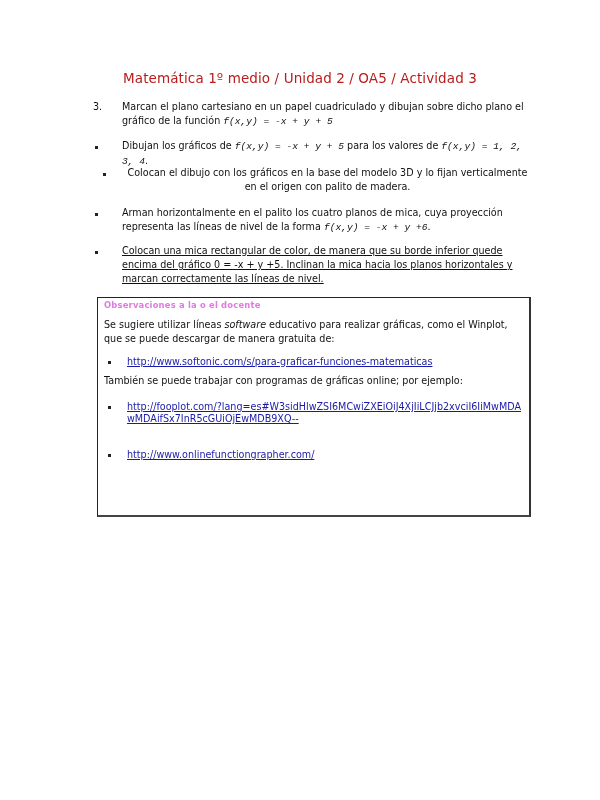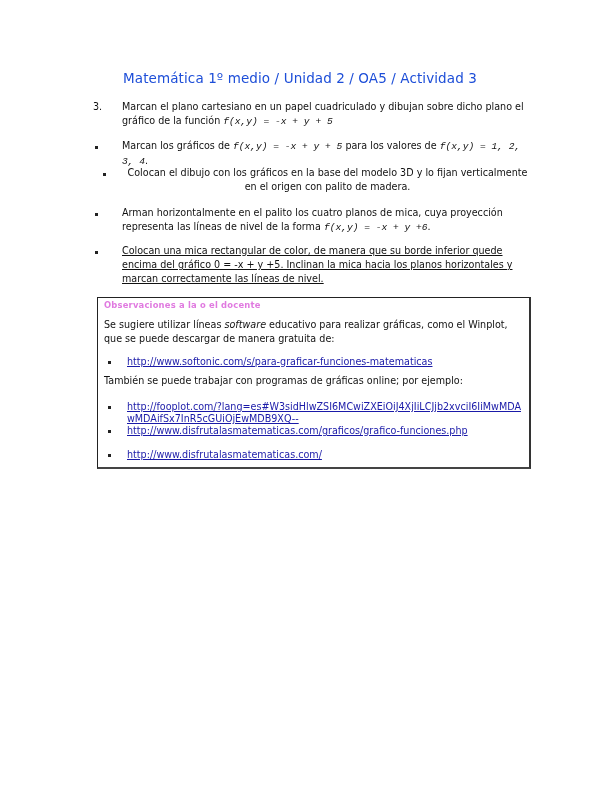--- a/index.html
+++ b/index.html
@@ -15,21 +15,21 @@
       font-family: "DejaVu Sans", sans-serif;
       color: #111111;
     }
     .title {
       position: absolute;
       top: 70px;
       left: 0;
       width: 600px;
       text-align: center;
       font-size: 13.5px;
-      color: #1d4ed8;
+      color: #b91c1c;
       letter-spacing: 0.1px;
     }
     .item {
       position: absolute;
       left: 93px;
       width: 440px;
       font-size: 9.6px;
       line-height: 14px;
     }
     .item .marker {
@@ -52,21 +52,21 @@
     }
     .math {
       font-family: Liberation Mono, monospace;
       font-style: italic;
     }
     .obs-box {
       position: absolute;
       left: 97px;
       top: 297px;
       width: 434px;
-      height: 172px;
+      height: 220px;
       border: 1px solid #222;
       border-right: 2px solid #333;
       border-bottom: 2px solid #444;
       box-sizing: border-box;
     }
     .obs-box .obs-title {
       position: absolute;
       left: 6px;
       top: 2px;
       font-size: 8.4px;
@@ -109,21 +109,21 @@
 
 <div class="title">Matemática 1º medio / Unidad 2 / OA5 / Actividad 3</div>
 
 <div class="item" style="top:100px;">
   <span class="marker">3.</span>
   <span class="text"><span>Marcan el plano cartesiano en un papel cuadriculado y dibujan sobre dicho plano el gráfico de la función </span><span class="math">f(x,y) = -x + y + 5</span></span>
 </div>
 
 <div class="item" style="top:139px;">
   <span class="marker"><span class="bullet-dot"></span></span>
-  <span class="text"><span>Marcan los gráficos de </span><span class="math">f(x,y) = -x + y + 5</span><span> para los valores de </span><span class="math">f(x,y) = 1, 2, 3, 4</span><span>.</span></span>
+  <span class="text"><span>Dibujan los gráficos de </span><span class="math">f(x,y) = -x + y + 5</span><span> para los valores de </span><span class="math">f(x,y) = 1, 2, 3, 4</span><span>.</span></span>
 </div>
 
 <div class="item" style="top:166px;text-align:center;">
   <span class="marker"><span class="bullet-dot"></span></span>
   <span class="text">Colocan el dibujo con los gráficos en la base del modelo 3D y lo fijan verticalmente  en el origen con palito de madera.</span>
 </div>
 
 <div class="item" style="top:206px;">
   <span class="marker"><span class="bullet-dot"></span></span>
   <span class="text"><span>Arman horizontalmente en el palito los cuatro planos de mica, cuya proyección representa las líneas de nivel de la forma </span><span class="math">f(x,y) = -x + y +6</span><span>.</span></span>
@@ -143,21 +143,17 @@
     <span class="dot"></span>
     <a>http://www.softonic.com/s/para-graficar-funciones-matematicas</a>
   </div>
 
   <div class="p" style="top:76px;">También se puede trabajar con programas de gráficas online; por ejemplo:</div>
 
   <div class="li" style="top:103px;">
     <span class="dot"></span>
     <a>http://fooplot.com/?lang=es#W3sidHlwZSI6MCwiZXEiOiJ4XjIiLCJjb2xvciI6IiMwMDAwMDAifSx7InR5cGUiOjEwMDB9XQ--</a>
   </div>
-  <div class="li" style="top:127px;">
-    <span class="dot"></span>
-    <a>http://www.disfrutalasmatematicas.com/graficos/grafico-funciones.php</a>
-  </div>
   <div class="li" style="top:151px;">
     <span class="dot"></span>
-    <a>http://www.disfrutalasmatematicas.com/</a>
+    <a>http://www.onlinefunctiongrapher.com/</a>
   </div>
 </div>
 
 </body></html>

